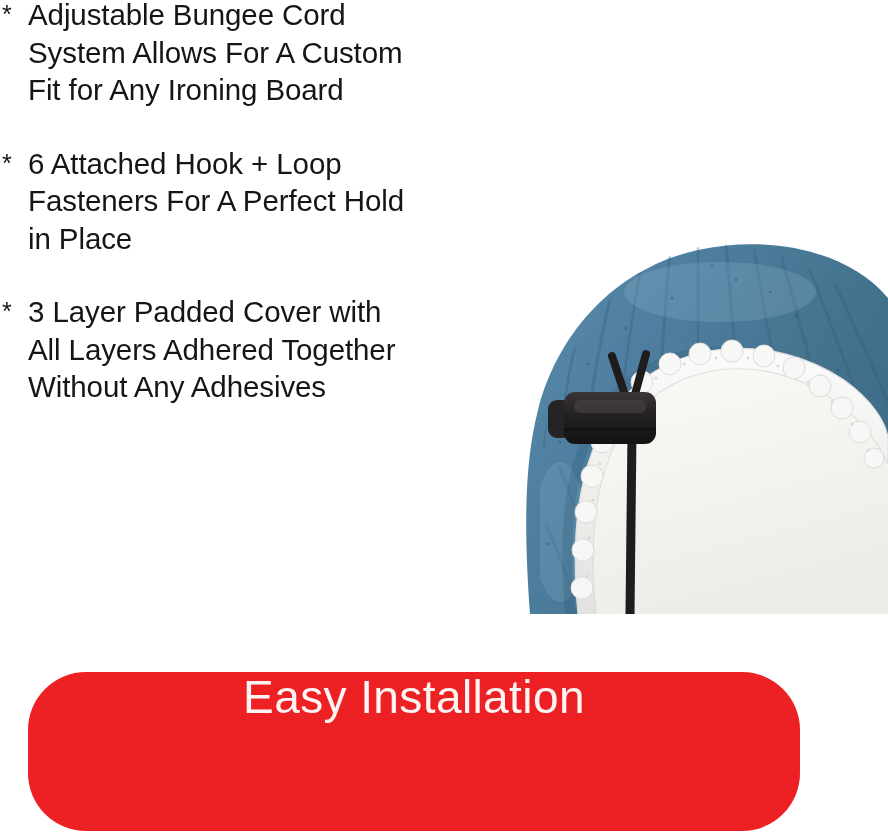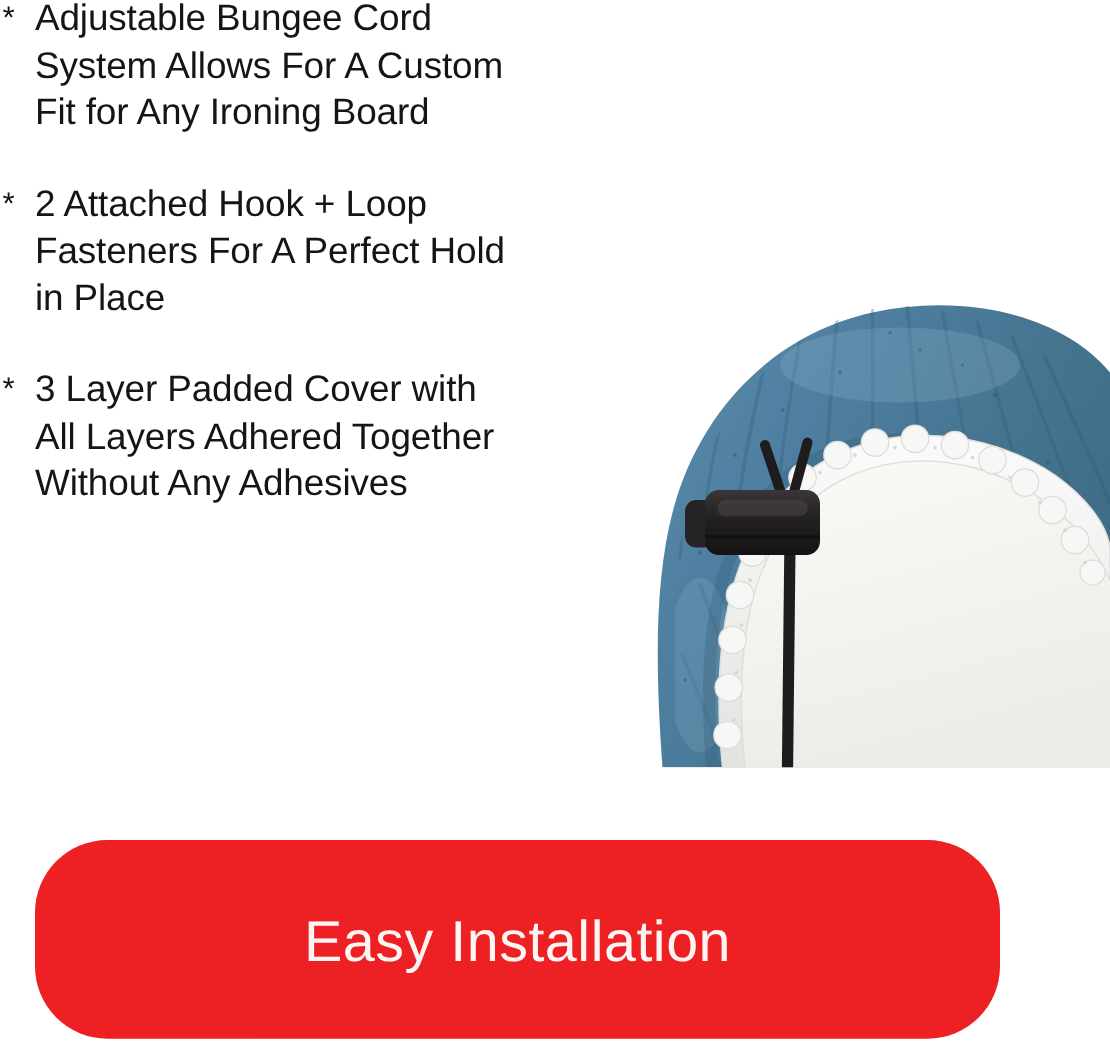--- a/index.html
+++ b/index.html
@@ -75,21 +75,21 @@
   #cta-button {
     position: absolute;
     left: 28px;
     top: 672px;
     width: 772px;
     height: 159px;
     border-radius: 58px;
     background: #ED2024;
     border: none;
     display: flex;
-    align-items: center;
+    align-items: flex-start;
     justify-content: center;
     padding: 0;
     cursor: pointer;
   }
   #cta-button-label {
     font-family: "Liberation Sans", sans-serif;
     font-size: 46px;
     line-height: 46px;
     font-weight: 400;
     letter-spacing: 0.4px;
@@ -107,21 +107,21 @@
 
     <div class="feature-item" id="feature-item-1">
       <span class="feature-bullet">*</span>
       <p class="feature-text">Adjustable Bungee Cord
 System Allows For A Custom
 Fit for Any Ironing Board</p>
     </div>
 
     <div class="feature-item" id="feature-item-2">
       <span class="feature-bullet">*</span>
-      <p class="feature-text">2 Attached Hook + Loop
+      <p class="feature-text">6 Attached Hook + Loop
 Fasteners For A Perfect Hold
 in Place</p>
     </div>
 
     <div class="feature-item" id="feature-item-3">
       <span class="feature-bullet">*</span>
       <p class="feature-text">3 Layer Padded Cover with
 All Layers Adhered Together
 Without Any Adhesives</p>
     </div>

